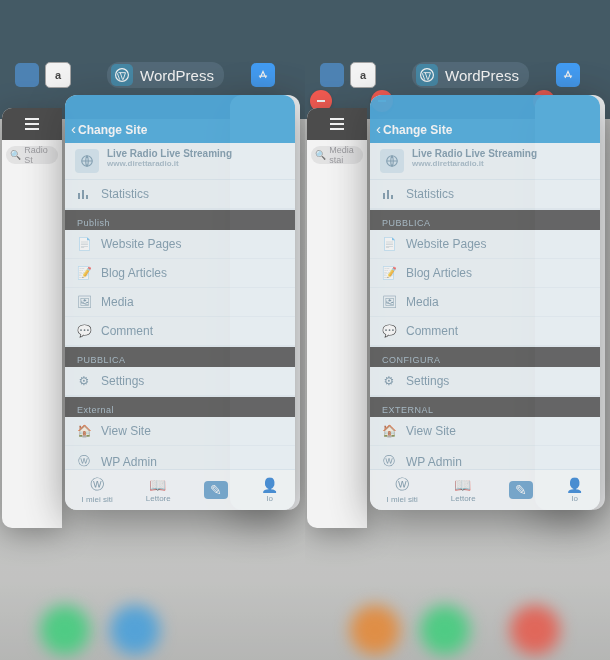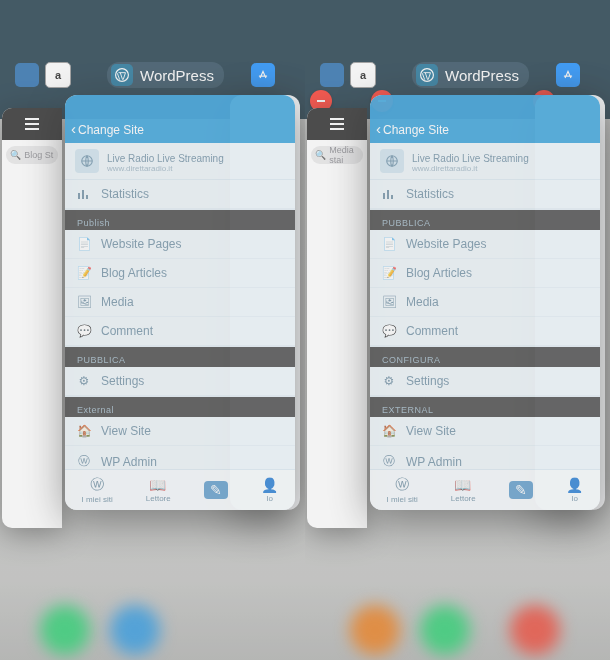--- a/index.html
+++ b/index.html
@@ -131,26 +131,27 @@
   .app-header {
     height: 42px;
     background: #2e9edb;
     display:flex;
     align-items:flex-end;
     padding: 0 8px 6px 6px;
     color:#fff;
     font-size: 12px;
   }
   .app-header .chev { font-size: 15px; margin-right:2px;}
-  .app-header .title { font-weight:400;}
+  .app-header .title { font-weight:700;}
   .site-row {
     display:flex; gap:8px;
     padding: 6px 10px;
     border-bottom: 1px solid #dbe9f2;
-    align-items:flex-end;
+    align-items:flex-start;
+    font-weight:bold;
   }
   .site-avatar {
     width: 24px;height:24px;border-radius:4px;background:#cfe3ef;
     display:flex;align-items:center;justify-content:center;
     color:#6f94ac;
   }
   .site-texts { line-height:1.05; }
   .site-title { font-size: 10px; color:#6d8ea3;}
   .site-url { font-size: 8px; color:#9ab2c1;}
   .row {
@@ -252,21 +253,21 @@
       </div>
 
       <div class="bg-card">
         <div class="bg-header">
           <svg width="16" height="12" viewBox="0 0 16 12" stroke="#fff" stroke-width="2">
               <path d="M1 1h14M1 6h14M1 11h14"></path>
             </svg>
         </div>
         <div class="bg-search">
           <span>🔍</span>
-          <span>Blog St</span>
+          <span>Radio St</span>
         </div>
       </div>
 
       <div class="peek-card"></div>
 
       <div class="app-card">
         <div class="app-header">
           <span class="chev">‹</span>
           <span class="title">Change Site</span>
         </div>

